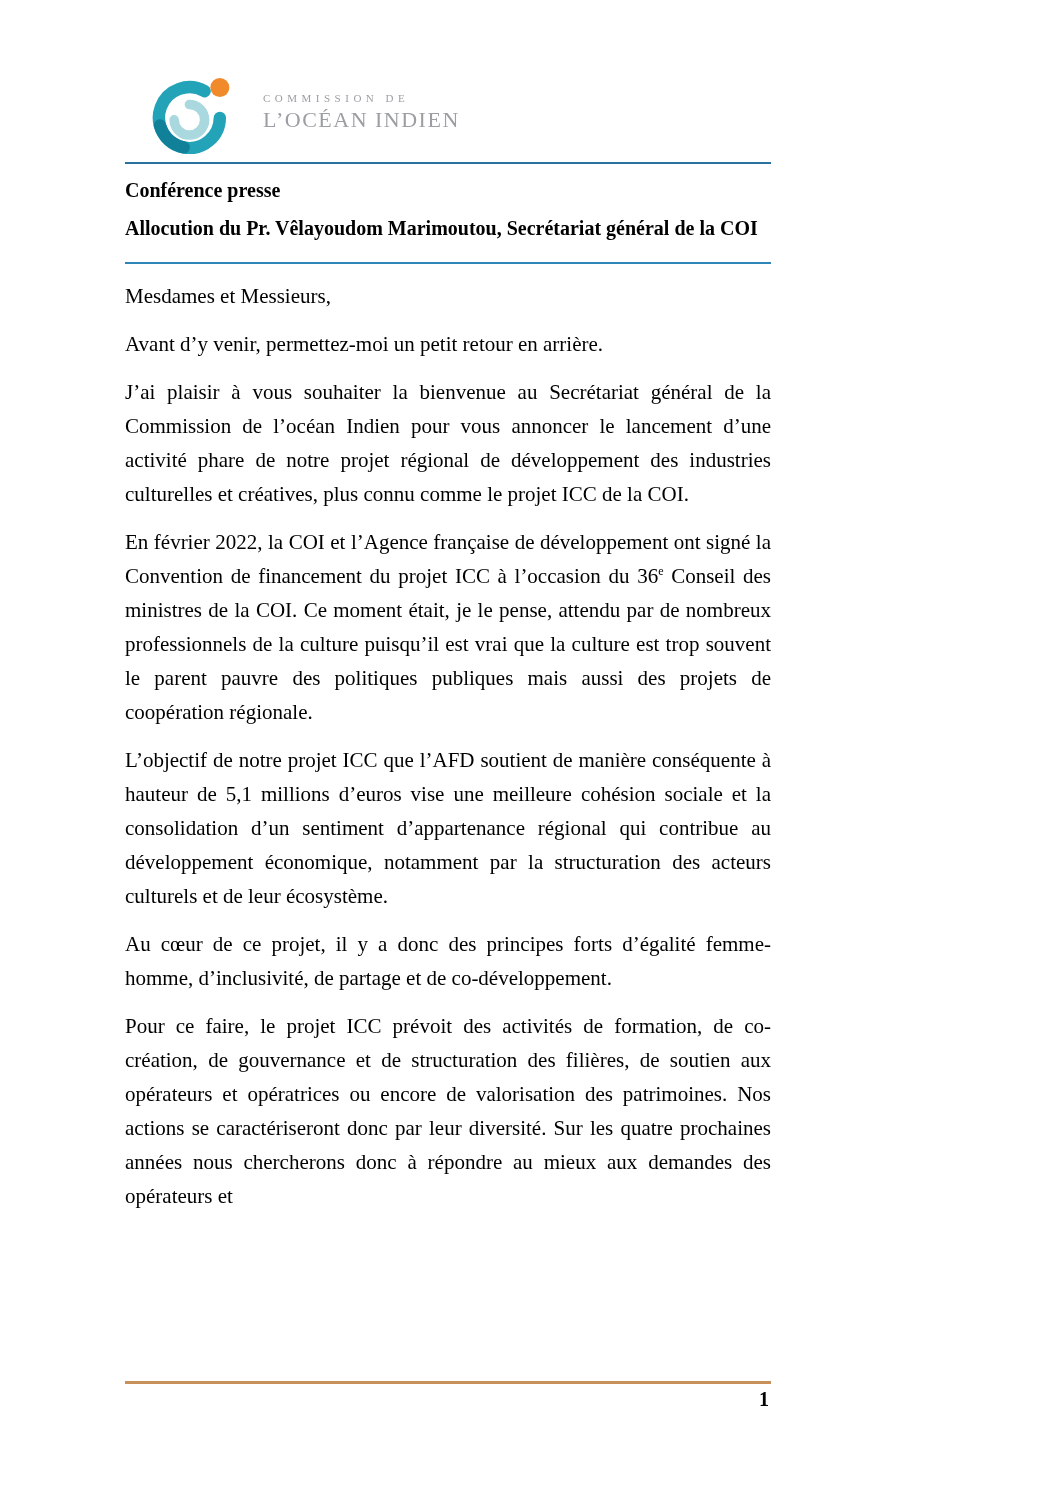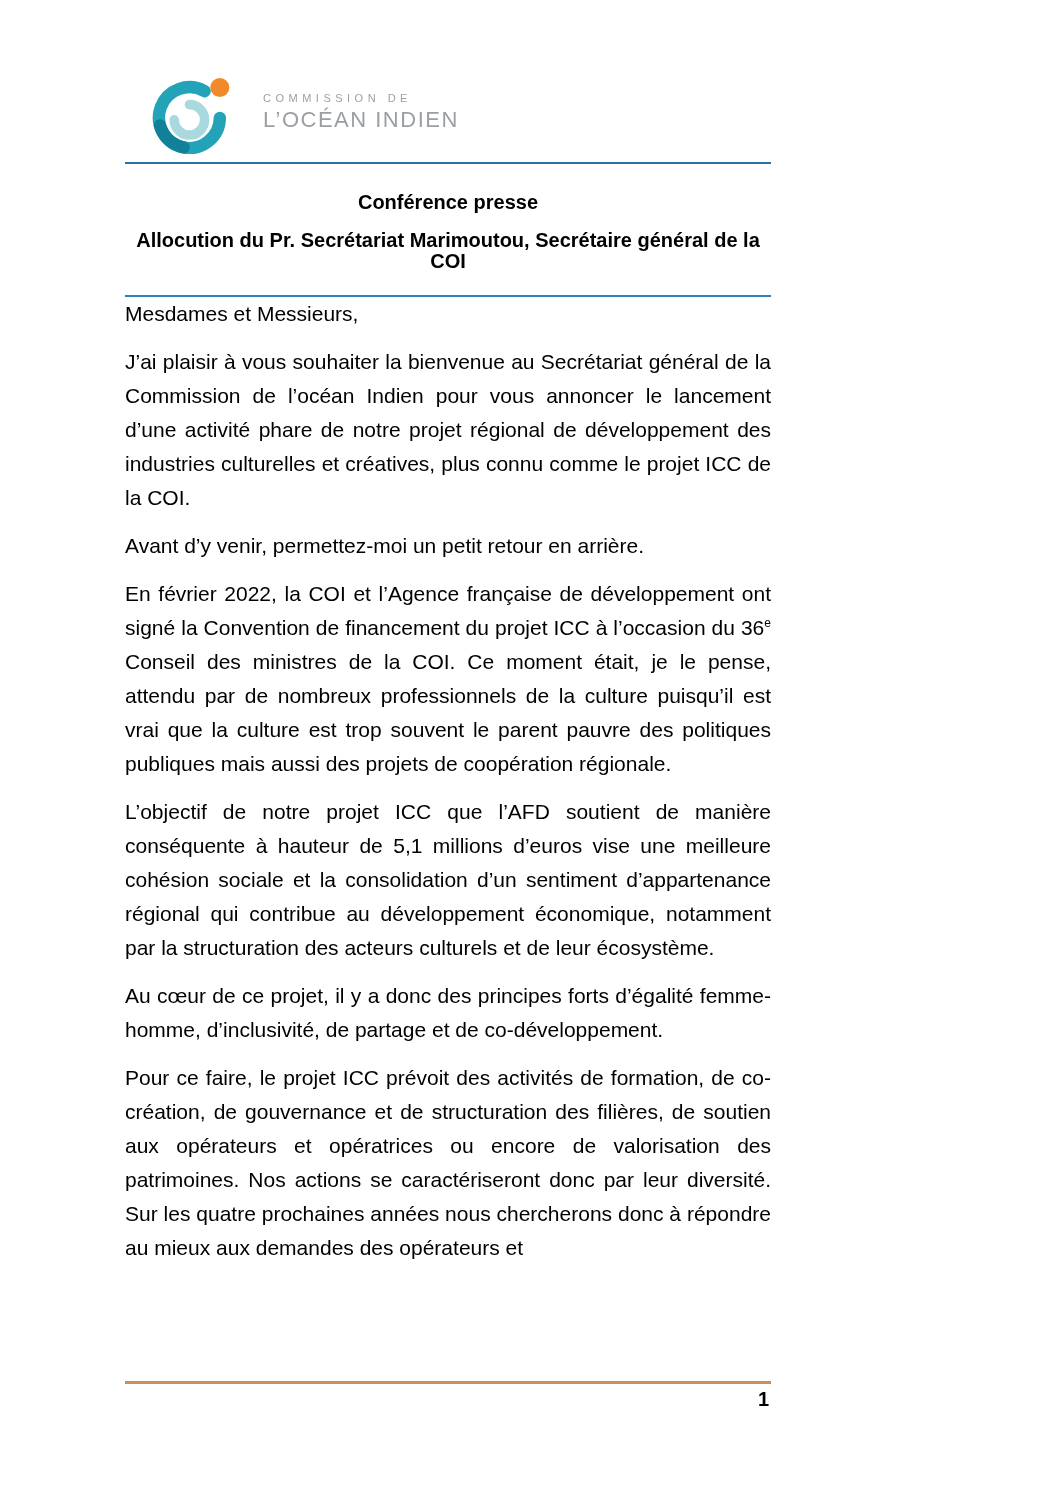--- a/index.html
+++ b/index.html
@@ -15,21 +15,21 @@
   }
   html, body { margin: 0; padding: 0; background: #ffffff; }
   .page {
     position: relative;
     width: 896px;
     height: 1497px;
     box-sizing: border-box;
     padding: 0 125px;
     background: #ffffff;
     overflow: hidden;
-    font-family: Liberation Sans, sans-serif;
+    font-family: Liberation Serif, serif;
     color: var(--text);
   }
   .logo-row {
     padding-top: 76px;
     margin-left: 22px;
     display: flex;
     align-items: flex-start;
     gap: 16px;
     height: 78px;
   }
@@ -46,27 +46,27 @@
     letter-spacing: 1.5px;
     color: var(--logo-text-gray);
     margin-top: 3px;
     white-space: nowrap;
   }
   .rule { height: 2px; border: 0; }
   .rule-top { background: var(--rule-top); margin-top: 8px; }
   .rule-bottom { background: var(--rule-bottom); }
   .doc-header { padding: 16px 0 6px; }
   .doc-header p {
-    margin: 12px 0 17px;
-    text-align: center;
+    margin: 0 0 17px;
+    text-align: left;
     font-weight: bold;
     font-size: 20px;
     line-height: 21px;
   }
-  .doc-body { }
+  .doc-body { padding-top: 15px; }
   .para {
     margin: 0 0 14px;
     font-size: 21px;
     line-height: 34px;
     text-align: justify;
   }
   .para.salutation { text-align: left; }
   .para sup { font-size: 12px; line-height: 0; }
   .doc-footer {
     position: absolute;
@@ -98,29 +98,29 @@
     <div class="logo-text">
       <div class="logo-line1">COMMISSION DE</div>
       <div class="logo-line2">L’OCÉAN INDIEN</div>
     </div>
   </div>
 
   <div class="rule rule-top"></div>
 
   <div class="doc-header">
     <p>Conférence presse</p>
-    <p>Allocution du Pr. Secrétariat Marimoutou, Secrétaire général de la COI</p>
+    <p>Allocution du Pr. Vêlayoudom Marimoutou, Secrétariat général de la COI</p>
   </div>
 
   <div class="rule rule-bottom"></div>
 
   <div class="doc-body">
     <p class="para salutation">Mesdames et Messieurs,</p>
+    <p class="para">Avant d’y venir, permettez-moi un petit retour en arrière.</p>
     <p class="para">J’ai plaisir à vous souhaiter la bienvenue au Secrétariat général de la Commission de l’océan Indien pour vous annoncer le lancement d’une activité phare de notre projet régional de développement des industries culturelles et créatives, plus connu comme le projet ICC de la COI.</p>
-    <p class="para">Avant d’y venir, permettez-moi un petit retour en arrière.</p>
     <p class="para"><span>En février 2022, la COI et l’Agence française de développement ont signé la Convention de financement du projet ICC à l’occasion du 36</span><sup>e</sup><span> Conseil des ministres de la COI. Ce moment était, je le pense, attendu par de nombreux professionnels de la culture puisqu’il est vrai que la culture est trop souvent le parent pauvre des politiques publiques mais aussi des projets de coopération régionale.</span></p>
     <p class="para">L’objectif de notre projet ICC que l’AFD soutient de manière conséquente à hauteur de 5,1 millions d’euros vise une meilleure cohésion sociale et la consolidation d’un sentiment d’appartenance régional qui contribue au développement économique, notamment par la structuration des acteurs culturels et de leur écosystème.</p>
     <p class="para">Au cœur de ce projet, il y a donc des principes forts d’égalité femme-homme, d’inclusivité, de partage et de co-développement.</p>
     <p class="para">Pour ce faire, le projet ICC prévoit des activités de formation, de co-création, de gouvernance et de structuration des filières, de soutien aux opérateurs et opératrices ou encore de valorisation des patrimoines. Nos actions se caractériseront donc par leur diversité. Sur les quatre prochaines années nous chercherons donc à répondre au mieux aux demandes des opérateurs et</p>
   </div>
 
   <div class="doc-footer">
     <div class="rule rule-footer"></div>
     <div class="page-number">1</div>
   </div>

